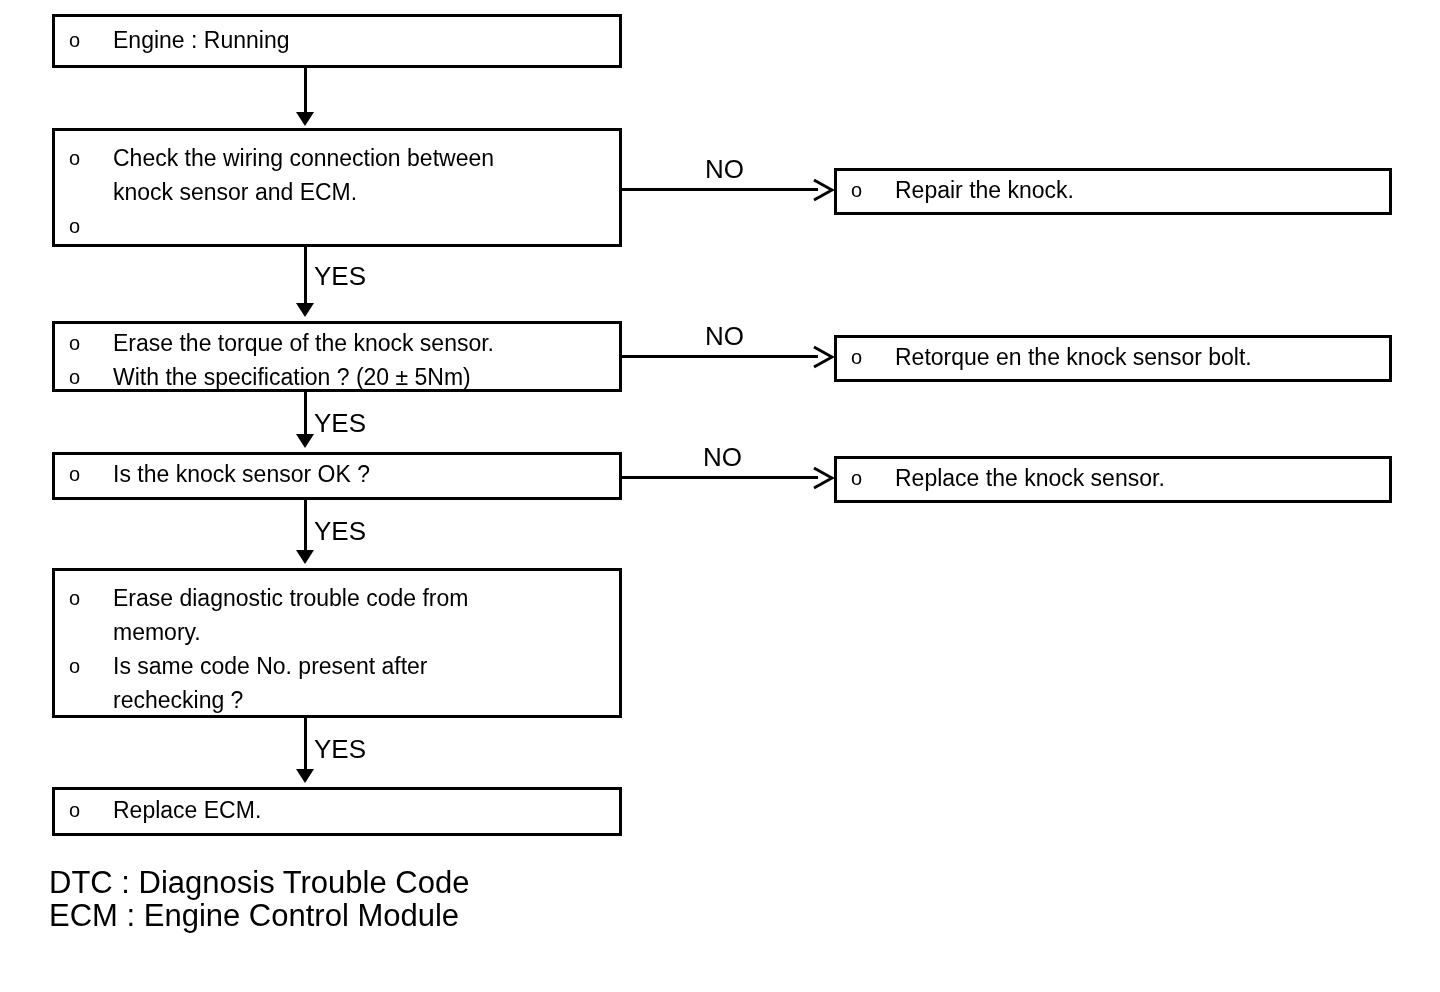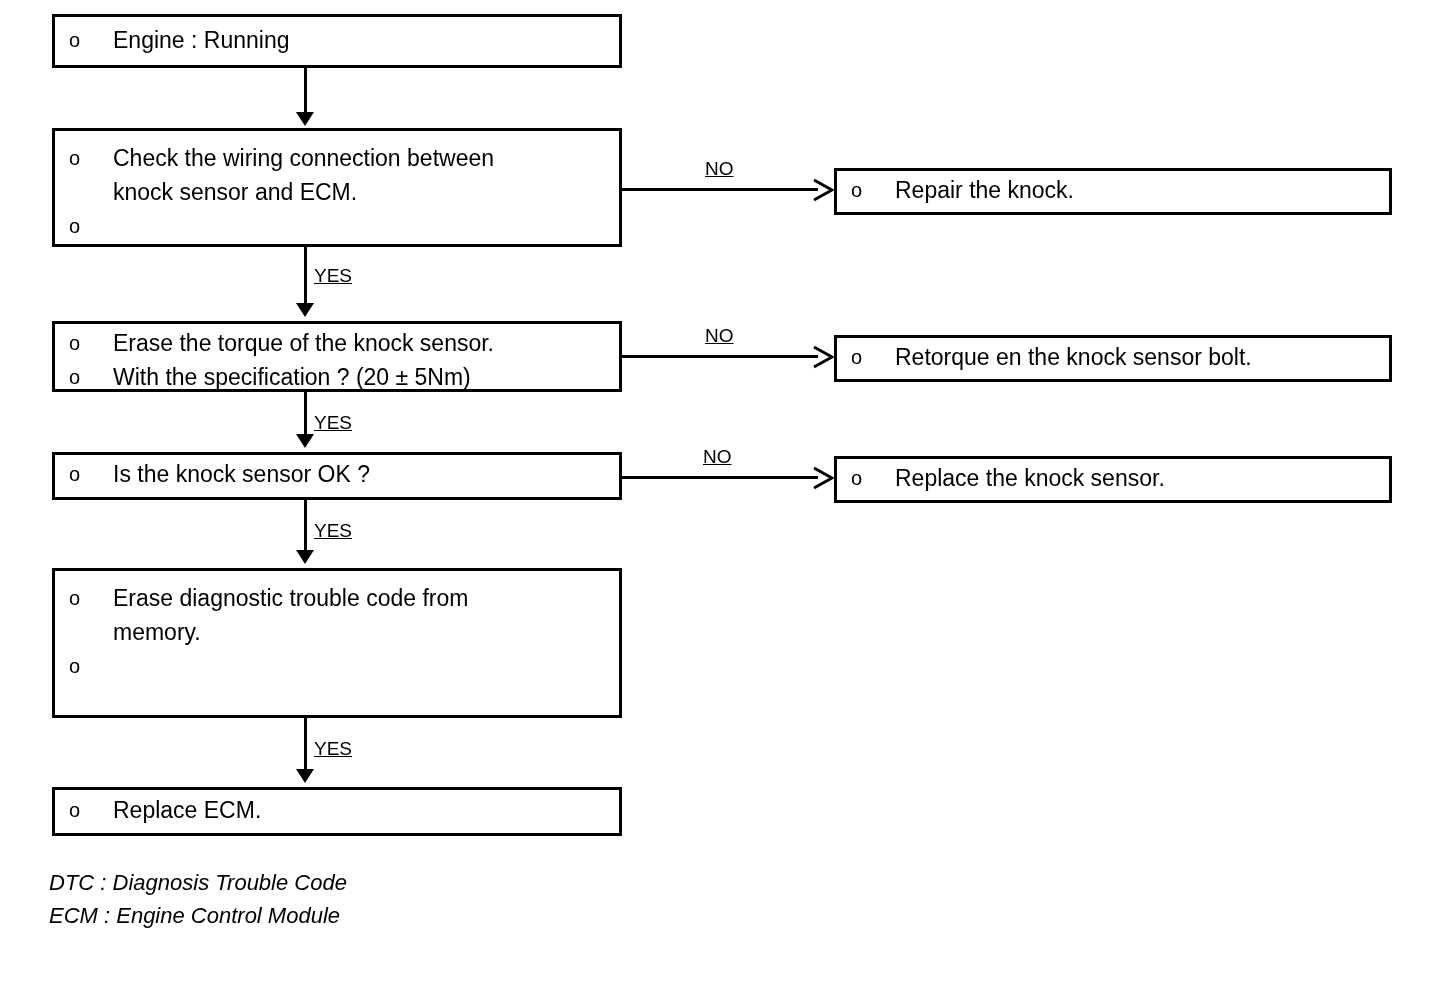--- a/index.html
+++ b/index.html
@@ -59,31 +59,29 @@
     height: 0;
     border-left: 9px solid transparent;
     border-right: 9px solid transparent;
     border-top: 14px solid #000000;
   }
   .arrow-right-svg {
     position: absolute;
   }
   .edge-label {
     position: absolute;
-    font-size: 19px;
+    font-size: 26px;
     line-height: 28px;
     white-space: pre;
-    text-decoration: underline;
   }
   .legend {
     position: absolute;
-    font-size: 22px;
+    font-size: 31px;
     line-height: 33px;
     white-space: pre-line;
-    font-style: italic;
   }
 </style>
 </head>
 <body>
 
 <div id="canvas">
 
   <div class="node" style="left:52px; top:14px; width:570px; height:54px;">
     <div class="node-line">
       <span class="bullet">o</span>
@@ -175,20 +173,22 @@
   <div class="edge-label" style="left:314px; top:517px;">YES</div>
 
   <div class="node" style="left:52px; top:568px; width:570px; height:150px; padding-top:10px;">
     <div class="node-line">
       <span class="bullet">o</span>
       <span class="node-text">Erase diagnostic trouble code from
 memory.</span>
     </div>
     <div class="node-line">
       <span class="bullet">o</span>
+      <span class="node-text">Is same code No. present after
+rechecking ?</span>
     </div>
   </div>
 
   <div class="vline" style="left:304px; top:718px; height:53px;"></div>
   <div class="arrow-down" style="left:296px; top:769px;"></div>
   <div class="edge-label" style="left:314px; top:735px;">YES</div>
 
   <div class="node" style="left:52px; top:787px; width:570px; height:49px; padding-top:3px;">
     <div class="node-line">
       <span class="bullet">o</span>

